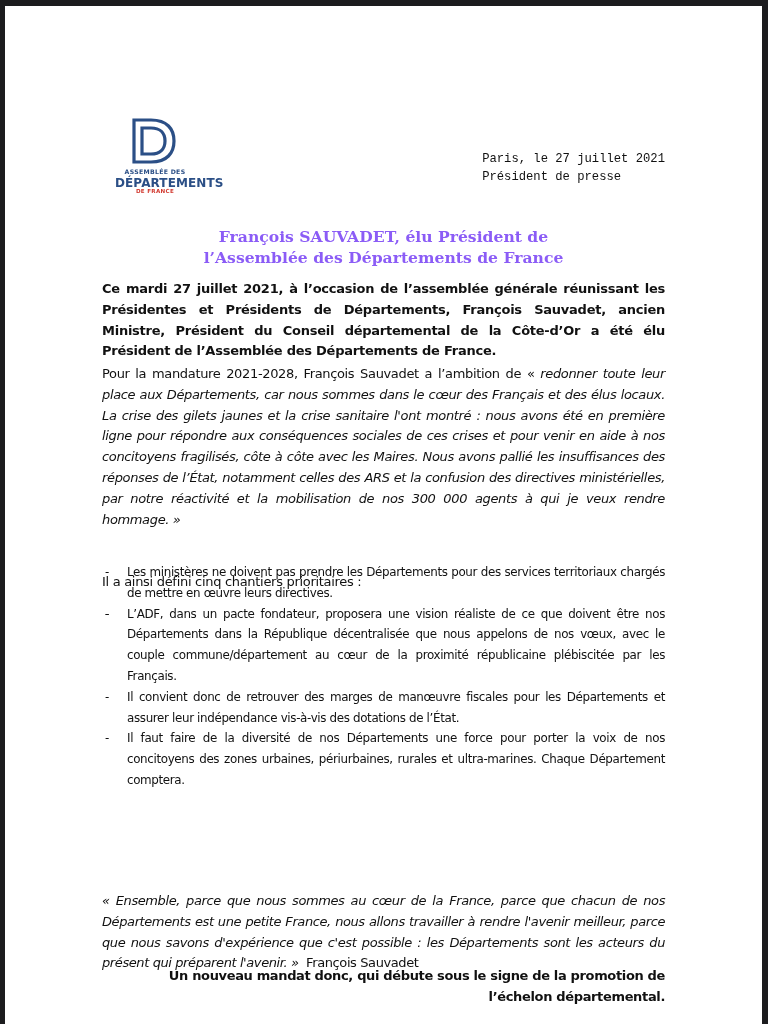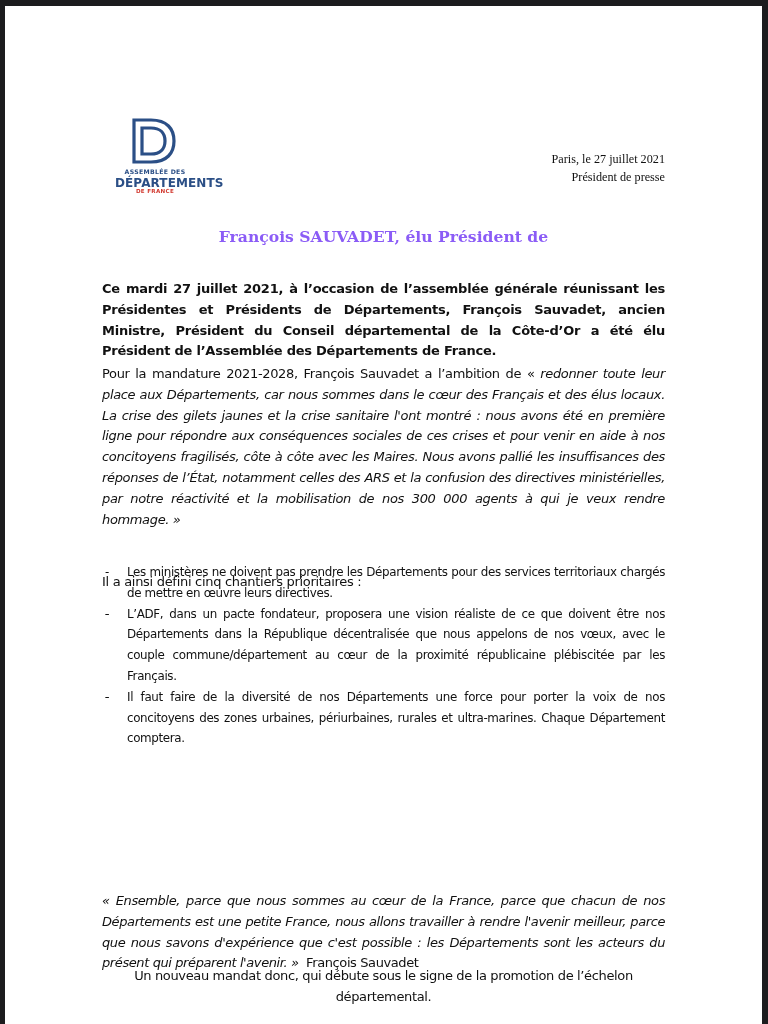--- a/index.html
+++ b/index.html
@@ -44,22 +44,21 @@
       letter-spacing: 0.3px;
     }
     .logo-line1 { top: 59px; font-size: 6.2px; color: #2b4f86; }
     .logo-line2 { top: 67px; font-size: 12px; color: #2b4f86; letter-spacing: 0.1px; }
     .logo-line3 { top: 79px; font-size: 5.6px; color: #d23a30; }
 
     .header-right {
       position: absolute;
       right: 97px;
       top: 144px;
-      text-align: right;
-      font-family: Liberation Serif, serif;
+      font-family: Liberation Mono, monospace;
       font-size: 12.2px;
       line-height: 18px;
       color: #111;
     }
     .title {
       position: absolute;
       left: 0;
       width: 757px;
       top: 220px;
       text-align: center;
@@ -99,21 +98,21 @@
       padding-left: 25px;
       text-align: justify;
     }
     .bullet {
       position: absolute;
       left: 3px;
       top: 0;
     }
     .quote { top: 852px; letter-spacing: -0.4px; margin-top: 33px; }
     .quote em { font-style: italic; }
-    .closing { top: 960px; text-align: center; letter-spacing: -0.35px; }
+    .closing { top: 960px; text-align: right; letter-spacing: -0.35px; font-weight: bold; }
   </style>
 </head>
 <body>
 
 <div class="page">
 
   <div class="logo">
     <svg class="logo-mark" viewBox="0 0 46 48">
       <path d="M3 3 H20 C36 3 43 12 43 24 C43 36 36 45 20 45 H3 Z" fill="none" stroke="#2b4f86" stroke-width="3.2"></path>
       <path d="M11 11 H20 C29 11 34 16 34 24 C34 32 29 37 20 37 H11 Z" fill="none" stroke="#2b4f86" stroke-width="3.2"></path>
@@ -123,20 +122,21 @@
     <div class="logo-line3">DE FRANCE</div>
   </div>
 
   <div class="header-right">
     <div>Paris, le 27 juillet 2021</div>
     <div>Président de presse</div>
   </div>
 
   <div class="title">
     <div>François SAUVADET, élu Président de</div>
+    <div>l’Assemblée des Départements de France</div>
   </div>
 
   <div class="body lead">Ce mardi 27 juillet 2021, à l’occasion de l’assemblée générale réunissant les Présidentes et Présidents de Départements, François Sauvadet, ancien Ministre, Président du Conseil départemental de la Côte-d’Or a été élu Président de l’Assemblée des Départements de France.</div>
 
   <div class="body p2">
     <span>Pour la mandature 2021-2028, François Sauvadet a l’ambition de « </span><em>redonner toute leur place aux Départements, car nous sommes dans le cœur des Français et des élus locaux. La crise des gilets jaunes et la crise sanitaire l'ont montré : nous avons été en première ligne pour répondre aux conséquences sociales de ces crises et pour venir en aide à nos concitoyens fragilisés, côte à côte avec les Maires. Nous avons pallié les insuffisances des réponses de l’État, notamment celles des ARS et la confusion des directives ministérielles, par notre réactivité et la mobilisation de nos 300 000 agents à qui je veux rendre hommage. »</em>
   </div>
 
   <div class="body intro">Il a ainsi défini cinq chantiers prioritaires :</div>
 
@@ -147,20 +147,21 @@
     </div>
     <div class="list-item">
       <span class="bullet">-</span>
     </div>
     <div class="list-item">
       <span class="bullet">-</span>
       <span>L’ADF, dans un pacte fondateur, proposera une vision réaliste de ce que doivent être nos Départements dans la République décentralisée que nous appelons de nos vœux, avec le couple commune/département au cœur de la proximité républicaine plébiscitée par les Français.</span>
     </div>
     <div class="list-item">
       <span class="bullet">-</span>
+      <span>Il convient donc de retrouver des marges de manœuvre fiscales pour les Départements et assurer leur indépendance vis-à-vis des dotations de l’État.</span>
     </div>
     <div class="list-item">
       <span class="bullet">-</span>
       <span>Il faut faire de la diversité de nos Départements une force pour porter la voix de nos concitoyens des zones urbaines, périurbaines, rurales et ultra-marines. Chaque Département comptera.</span>
     </div>
   </div>
 
   <div class="body quote">
     <em>« Ensemble, parce que nous sommes au cœur de la France, parce que chacun de nos Départements est une petite France, nous allons travailler à rendre l'avenir meilleur, parce que nous savons d'expérience que c'est possible : les Départements sont les acteurs du présent qui préparent l'avenir. »</em>&nbsp; <span>François Sauvadet</span>
   </div>

